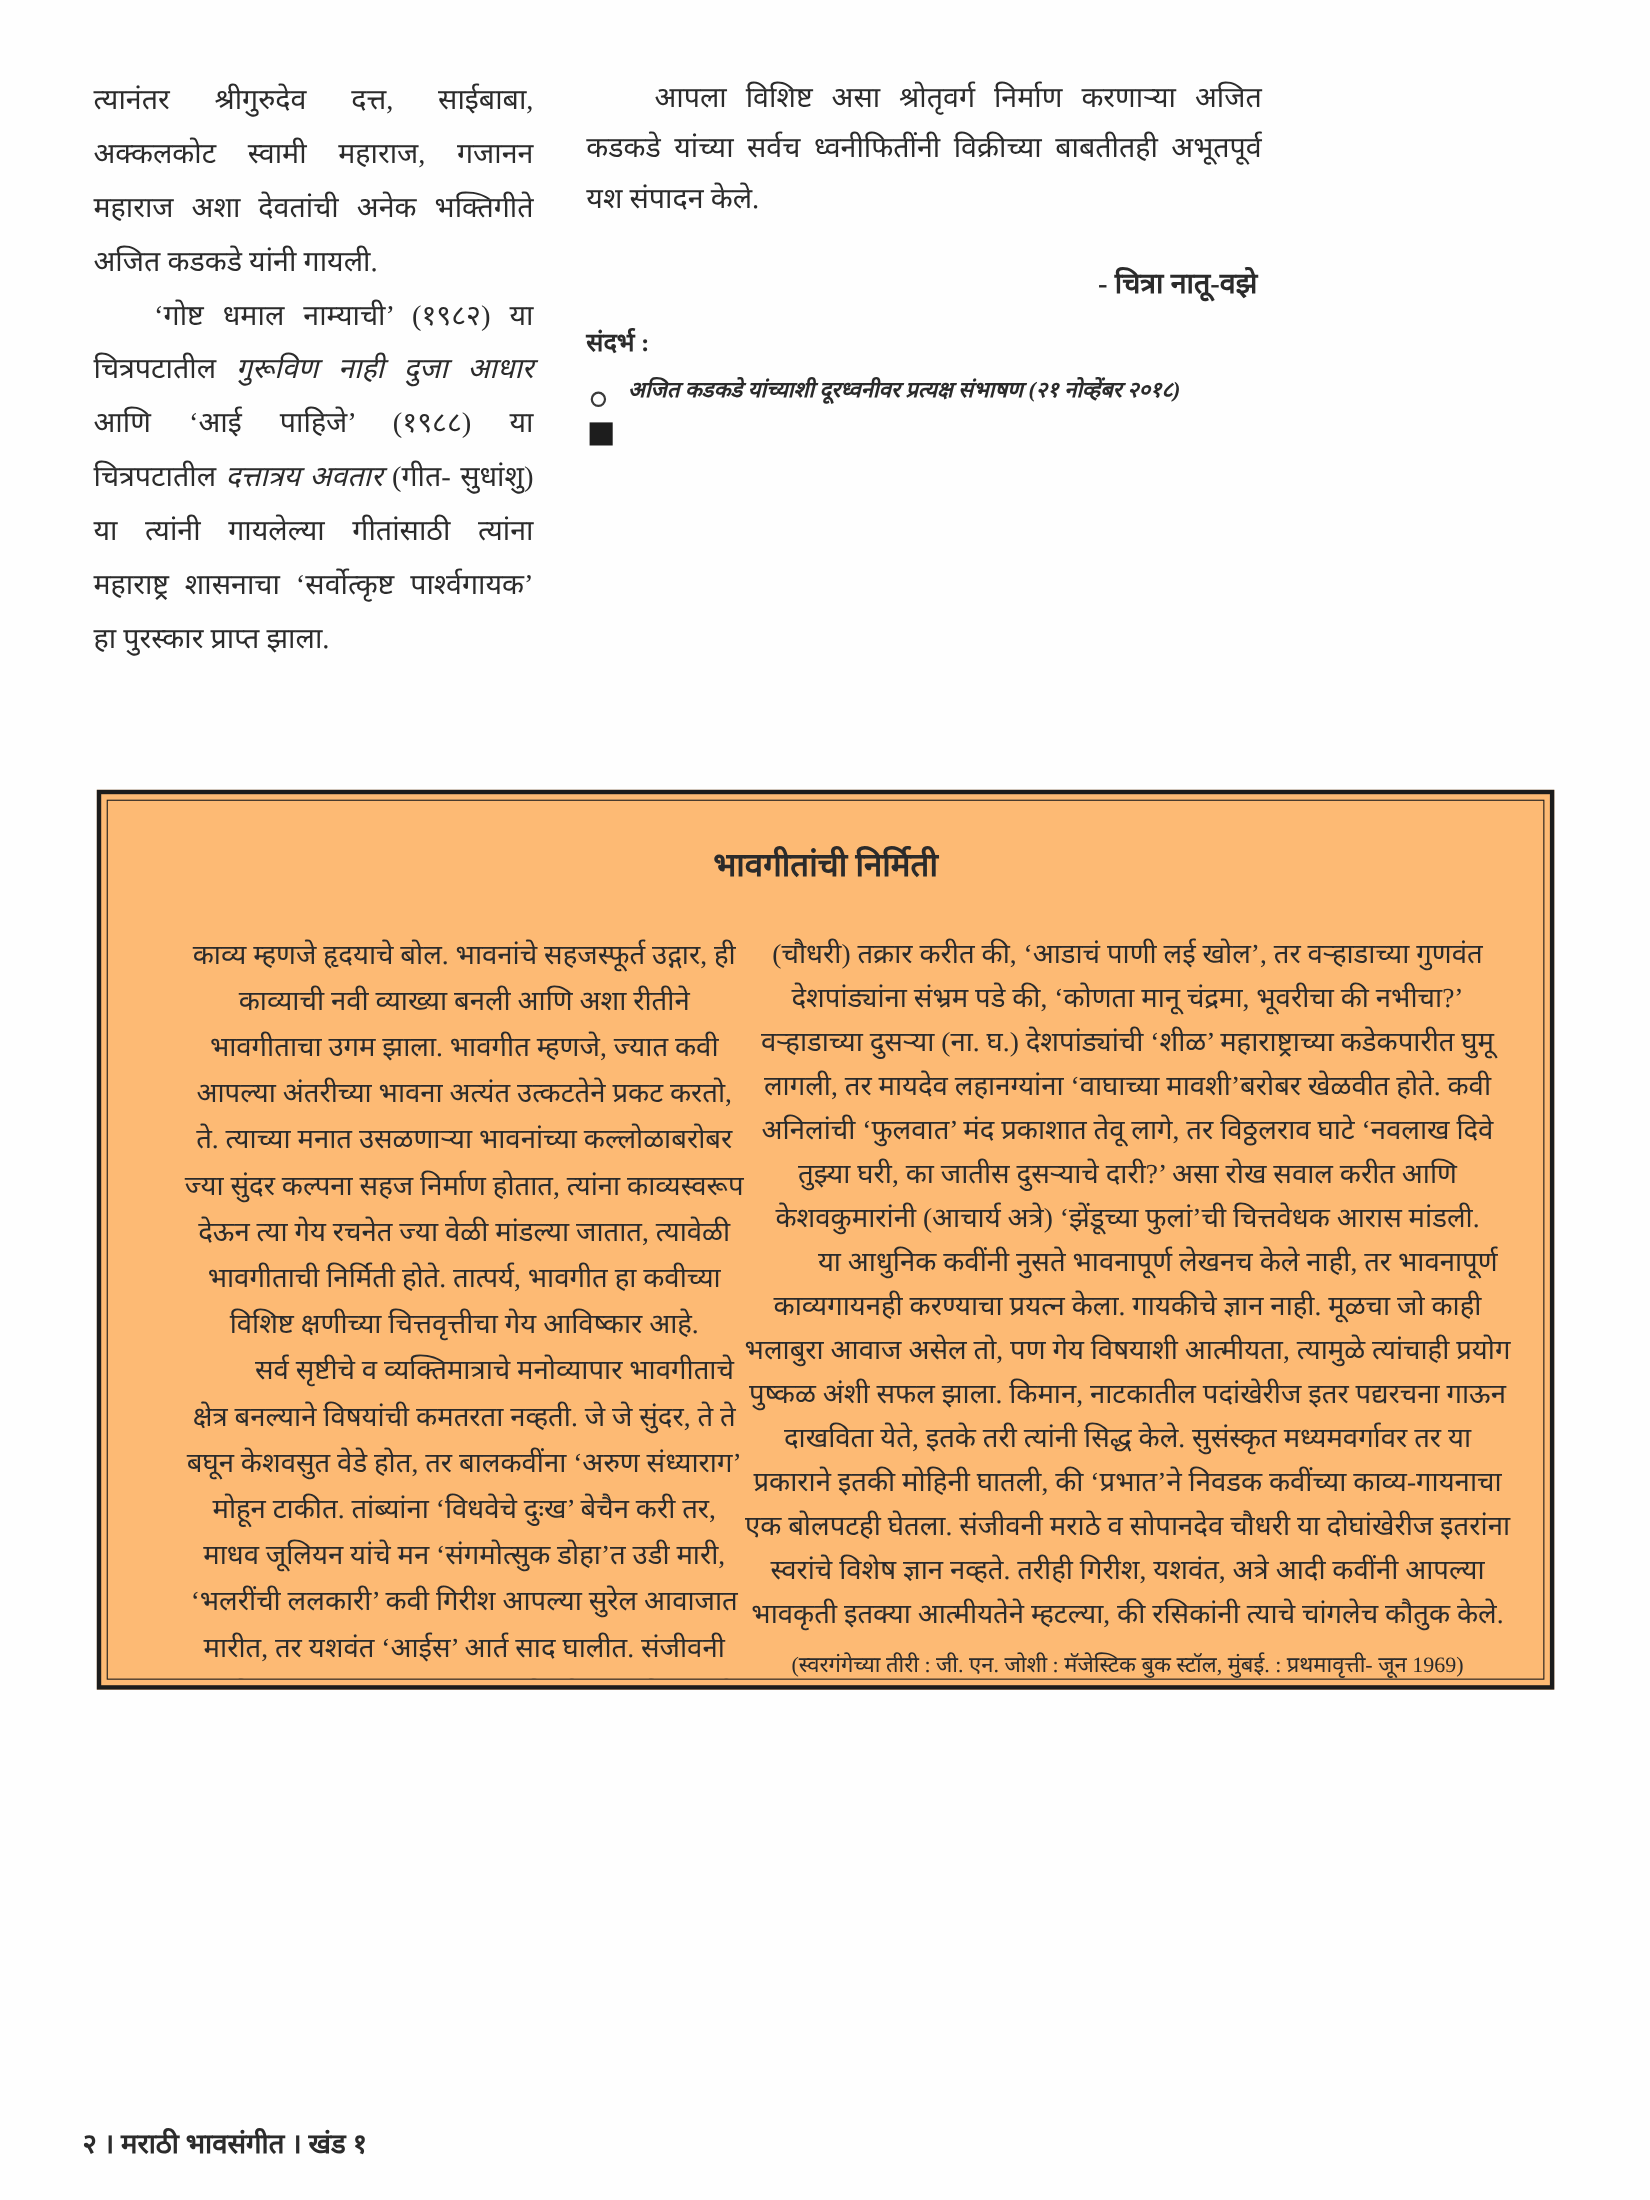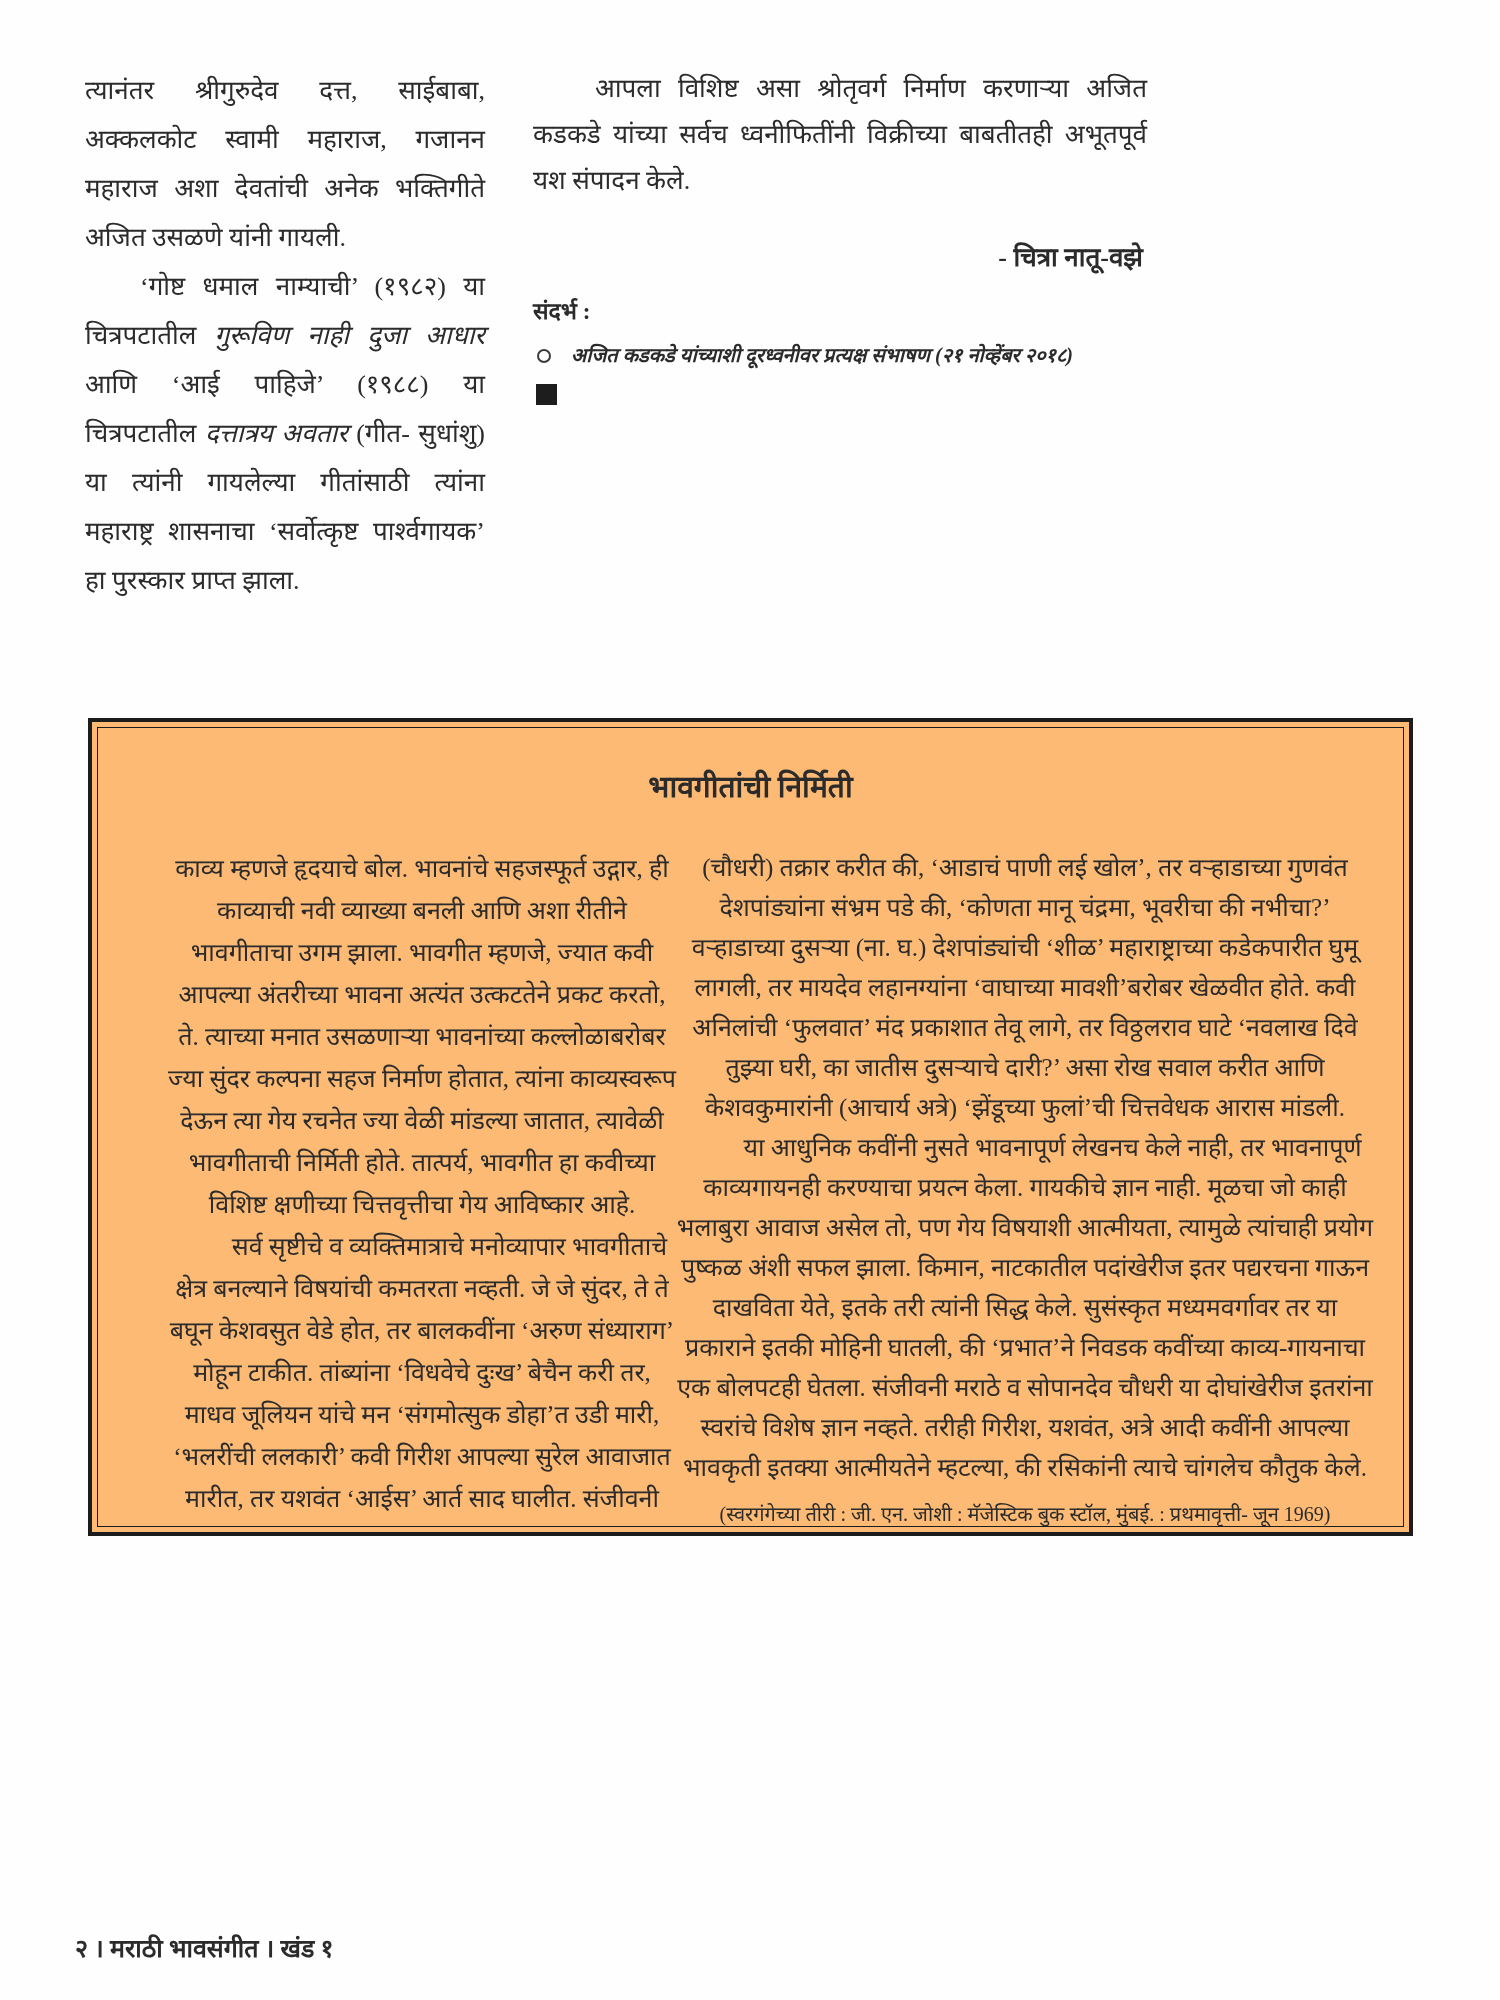--- a/index.html
+++ b/index.html
@@ -35,21 +35,21 @@
   .byline {
     position:absolute; top:172px; right:4px;
     font-weight:bold; font-size:26px; white-space:nowrap;
   }
   .ref-heading {
     position:absolute; left:0; top:228px;
     font-weight:bold; font-size:23px;
   }
   .ref-item {
     position:absolute; left:2px; top:274px; width:600px;
-    display:flex; align-items:flex-start;
+    display:flex; align-items:flex-end;
     font-size:20px; font-weight:bold; font-style:italic;
     line-height:30px;
   }
   .ref-bullet {
     flex:none; width:10px; height:10px;
     border:2px solid #3a3a3a; border-radius:50%;
     margin:9px 20px 0 2px; background:transparent;
   }
   .end-mark {
     position:absolute; left:3px; top:318px;
@@ -95,21 +95,21 @@
     position:absolute; left:75px; top:1930px;
     font-weight:bold; font-size:25px;
   }
 </style>
 </head>
 <body>
 
 <div class="page">
 
   <div class="top-left">
-    <p>त्यानंतर श्रीगुरुदेव दत्त, साईबाबा, अक्कलकोट स्वामी महाराज, गजानन महाराज अशा देवतांची अनेक भक्तिगीते अजित उसळणे यांनी गायली.</p>
+    <p>त्यानंतर श्रीगुरुदेव दत्त, साईबाबा, अक्कलकोट स्वामी महाराज, गजानन महाराज अशा देवतांची अनेक भक्तिगीते अजित कडकडे यांनी गायली.</p>
     <p class="para-indent"><span>‘गोष्ट धमाल नाम्याची’ (१९८२) या चित्रपटातील </span><span class="italic">गुरूविण नाही दुजा आधार</span><span> आणि ‘आई पाहिजे’ (१९८८) या चित्रपटातील </span><span class="italic">दत्तात्रय अवतार</span><span> (गीत- सुधांशु) या त्यांनी गायलेल्या गीतांसाठी त्यांना महाराष्ट्र शासनाचा ‘सर्वोत्कृष्ट पार्श्वगायक’ हा पुरस्कार प्राप्त झाला.</span></p>
   </div>
 
   <div class="top-right">
     <p class="lead">आपला विशिष्ट असा श्रोतृवर्ग निर्माण करणाऱ्या अजित कडकडे यांच्या सर्वच ध्वनीफितींनी विक्रीच्या बाबतीतही अभूतपूर्व यश संपादन केले.</p>
     <div class="byline">- चित्रा नातू-वझे</div>
     <div class="ref-heading">संदर्भ :</div>
     <div class="ref-item">
       <span class="ref-bullet"></span>
       <span>अजित कडकडे यांच्याशी दूरध्वनीवर प्रत्यक्ष संभाषण (२१ नोव्हेंबर २०१८)</span>

